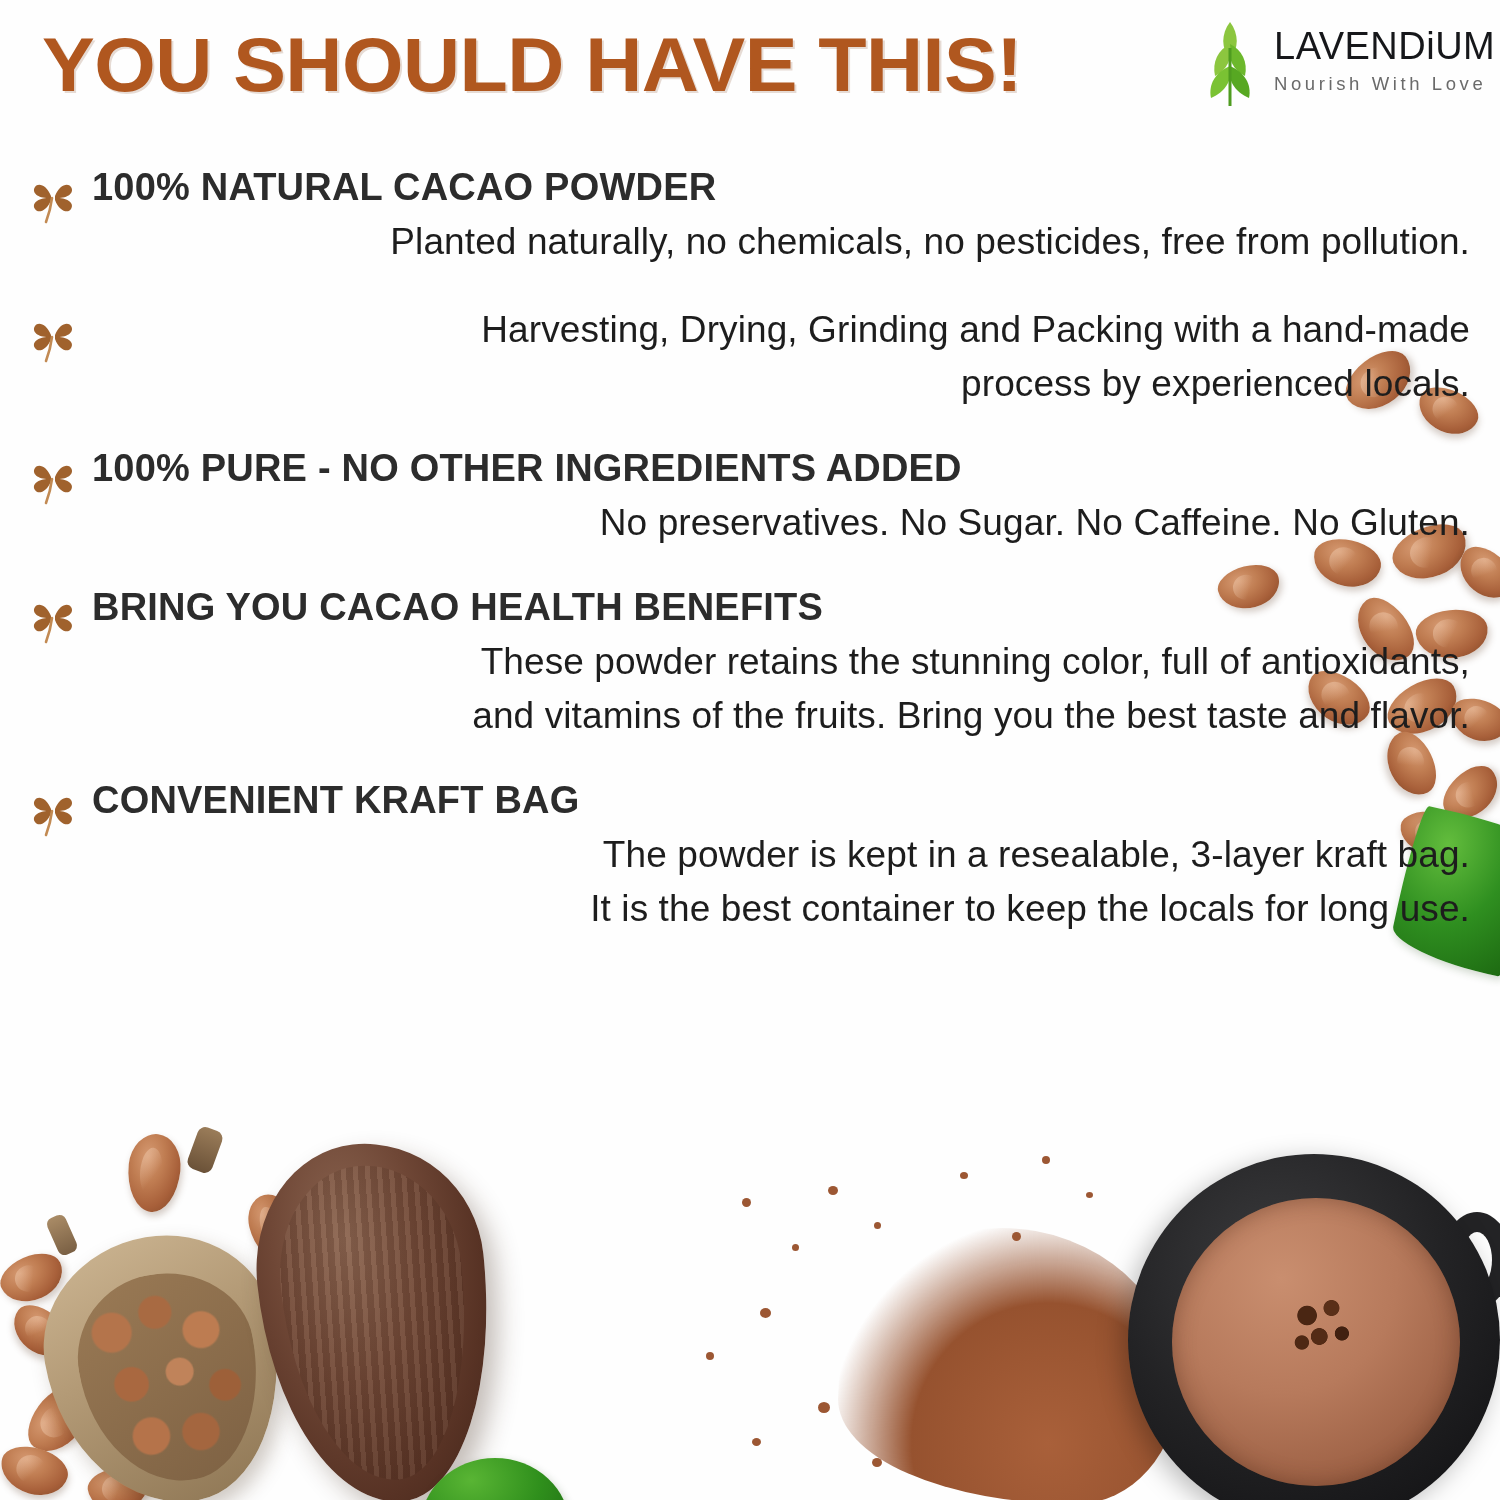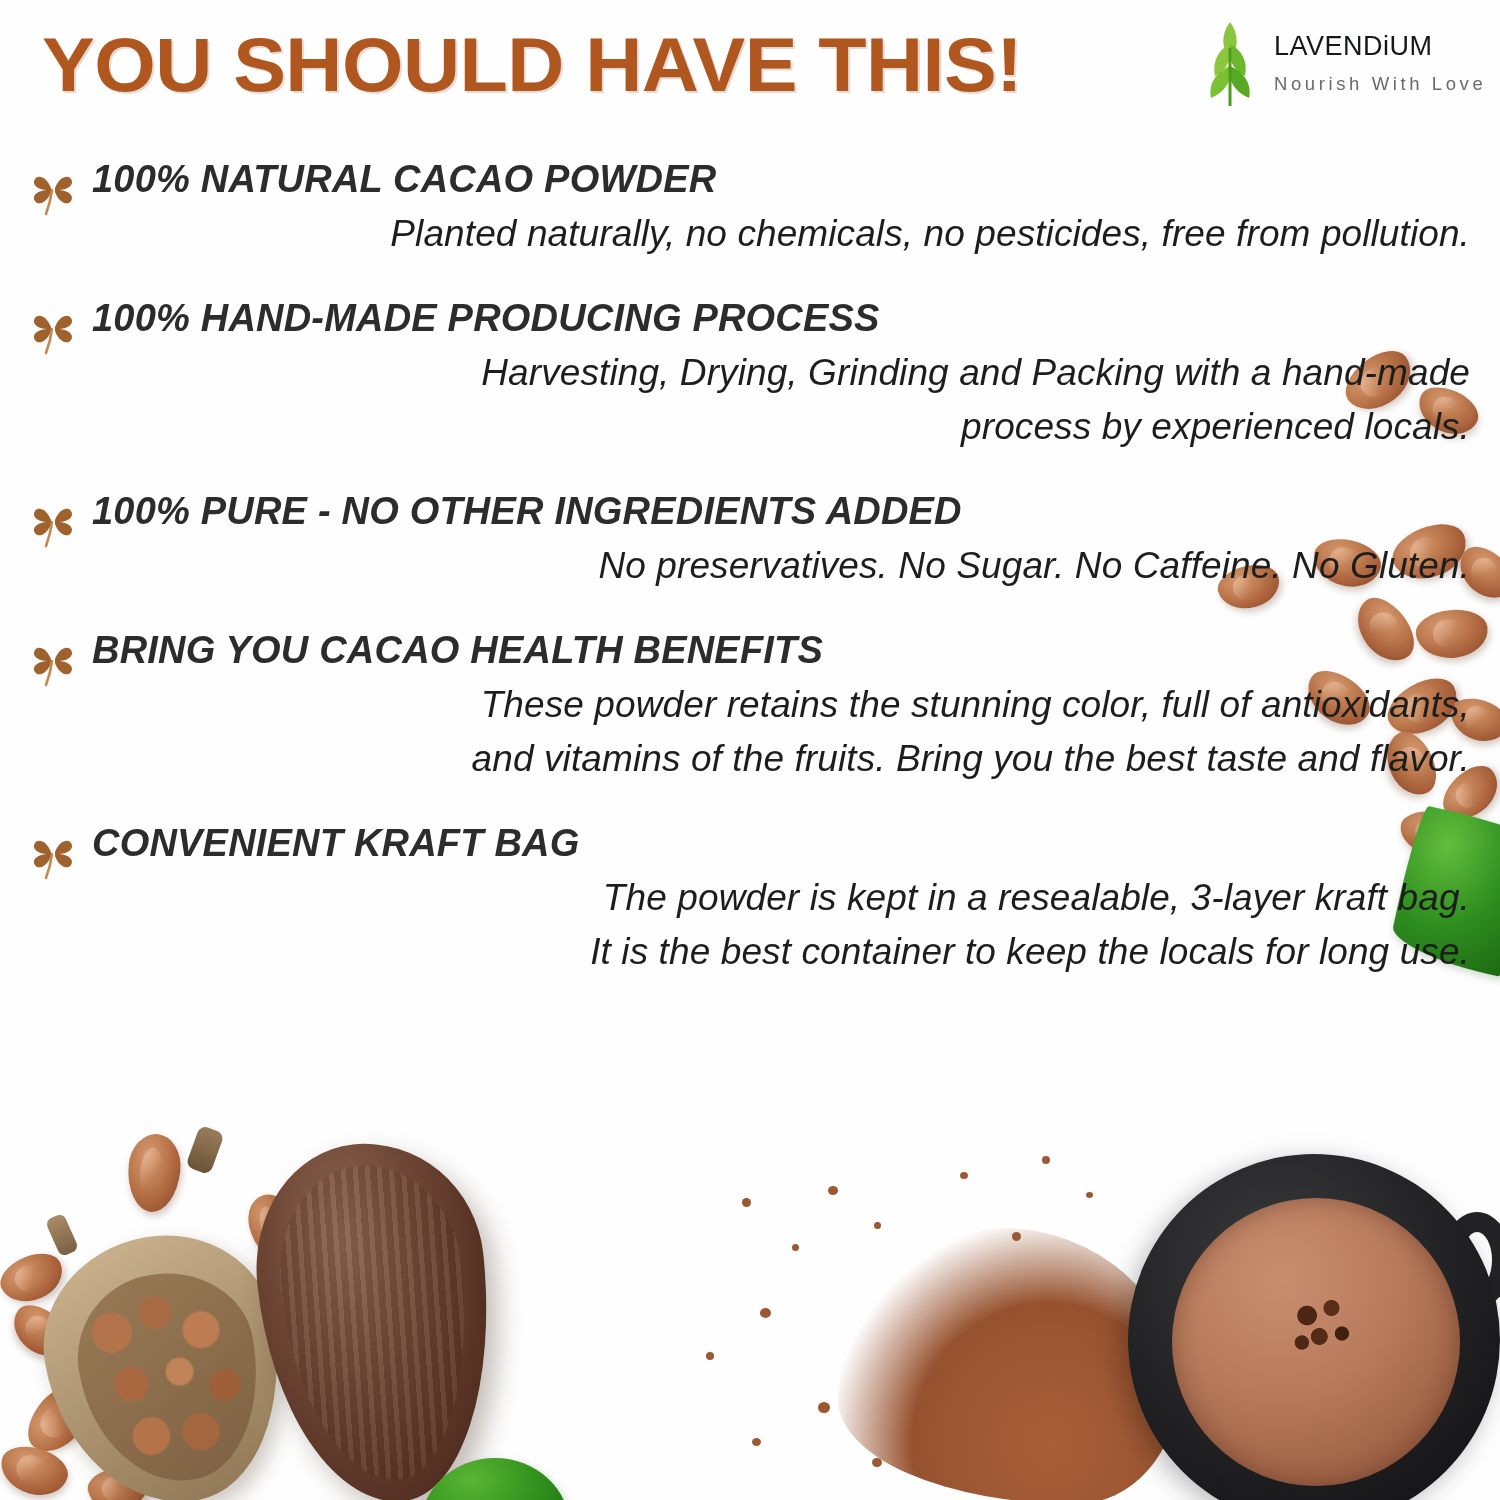--- a/index.html
+++ b/index.html
@@ -60,44 +60,43 @@
   }
   .logo-text-wrap {
     position: absolute;
     left: 92px;
     top: 10px;
     width: 206px;
   }
   .logo-name {
     font-family: "Liberation Sans", sans-serif;
     font-weight: 400;
-    font-size: 27px;
+    font-size: 38px;
     line-height: 44px;
     letter-spacing: 0.5px;
     color: #16171a;
     white-space: nowrap;
   }
   .logo-tag {
     margin-top: 5px;
     font-family: "Liberation Sans", sans-serif;
     font-weight: 400;
     font-size: 18.5px;
     line-height: 22px;
     letter-spacing: 3.6px;
     color: #6a6a6a;
     white-space: nowrap;
   }
 
   
   .features {
     position: absolute;
-    left: 0; top: 156px;
+    left: 0; top: 164px;
     width: 1470px;
     z-index: 30;
-    font-style: italic;
   }
   .feature {
     position: relative;
     padding-left: 92px;
     margin-bottom: 34px;
   }
   .feature:last-child { margin-bottom: 4px; }
 
   .clover {
     position: absolute;
@@ -395,21 +394,20 @@
     <div class="feature">
       <svg class="clover" viewBox="0 0 46 48">
         <g fill="#a0622d">
           <path d="M21 20 C17 9 8 6 5 11 C1 17 9 23 21 22 Z"></path>
           <path d="M25 20 C29 9 38 6 41 11 C45 17 37 23 25 22 Z"></path>
           <path d="M21 24 C17 35 8 38 5 33 C1 27 9 21 21 22 Z"></path>
           <path d="M25 24 C29 35 38 38 41 33 C45 27 37 21 25 22 Z"></path>
         </g>
         <path d="M22 22 C21 30 19 38 16 46" stroke="#c28a53" stroke-width="2.6" fill="none" stroke-linecap="round"></path>
       </svg>
-      <div class="feat-title">100% HAND-MADE PRODUCING PROCESS</div>
       <div class="feat-body">
         <span class="ln">Harvesting, Drying, Grinding and Packing with a hand-made</span>
         <span class="ln">process by experienced locals.</span>
       </div>
     </div>
 
     <div class="feature">
       <svg class="clover" viewBox="0 0 46 48">
         <g fill="#a0622d">
           <path d="M21 20 C17 9 8 6 5 11 C1 17 9 23 21 22 Z"></path>

